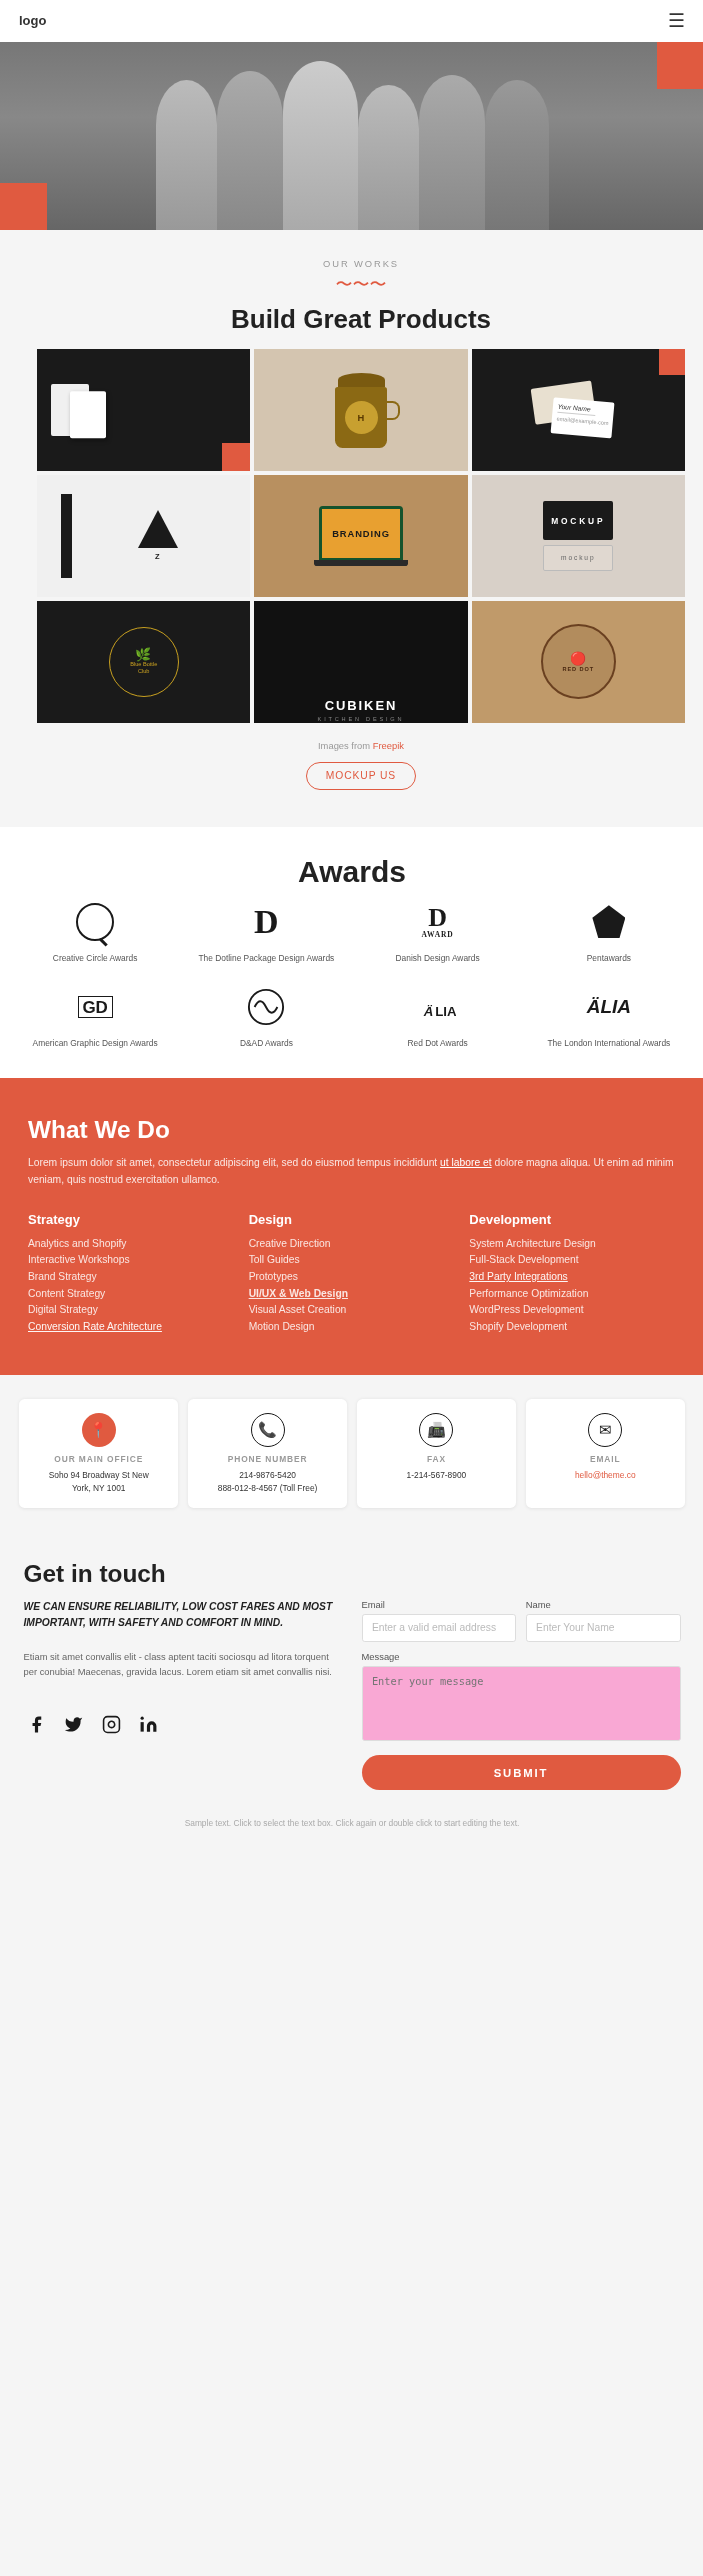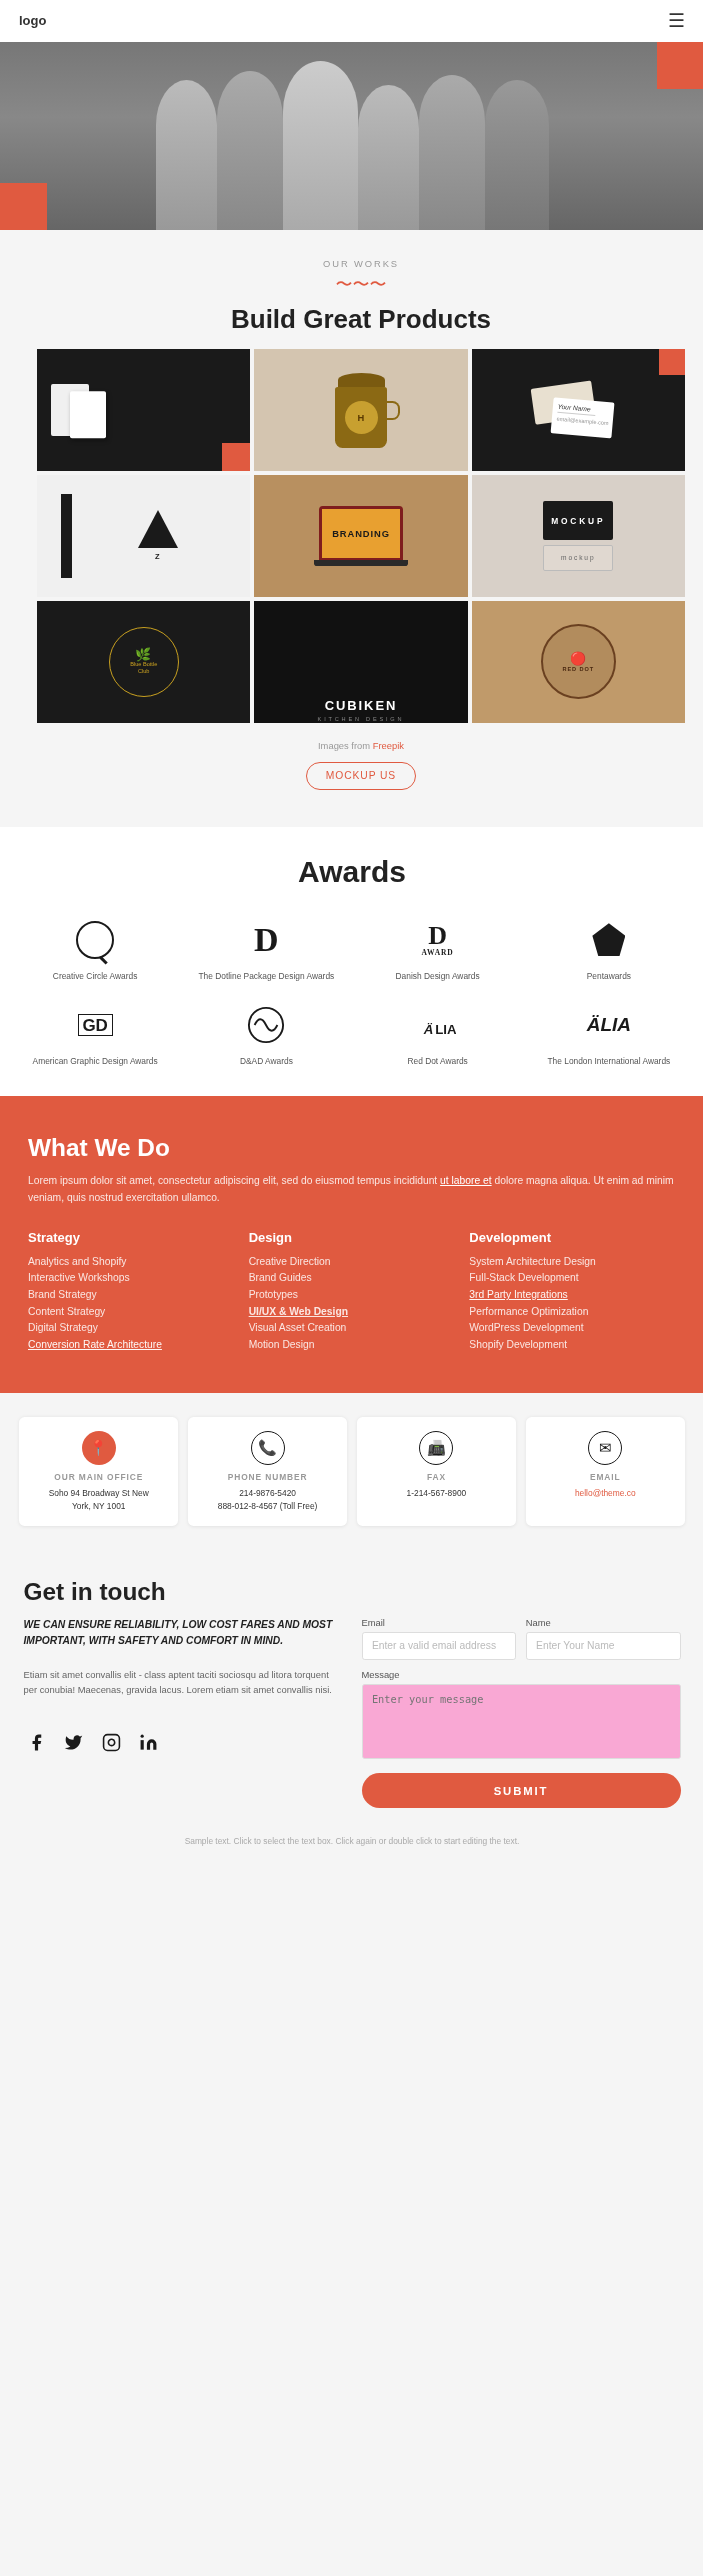--- a/index.html
+++ b/index.html
@@ -57,21 +57,21 @@
     .item9 { background: #b8956a; }
 
     .freepik-credit { text-align: center; font-size: 9.4px; color: #999; margin: 7.5px 0; }
     .freepik-credit a { color: #e05a40; }
 
     .contact-btn-wrap { text-align: center; margin: 11.3px 0 28px; }
     .contact-btn { border: 0.9px solid #e05a40; color: #e05a40; background: transparent; padding: 7.5px 19px; border-radius: 19px; font-size: 10.3px; cursor: pointer; letter-spacing: 0.9px; }
 
     
     .awards-section { background: #fff; padding: 28px 19px; }
-    .awards-title { font-size: 30px; font-weight: bold; text-align: center; color: #222; margin-bottom: 27px; }
+    .awards-title { font-size: 30px; font-weight: bold; text-align: center; color: #222; margin-bottom: 9px; }
     .awards-grid { display: grid; grid-template-columns: repeat(4, 1fr); gap: 19px; }
     .award-item { display: flex; flex-direction: column; align-items: center; gap: 7.5px; }
     .award-logo { width: 47px; height: 47px; display: flex; align-items: center; justify-content: center; }
     .award-name { font-size: 8.4px; color: #555; text-align: center; line-height: 1.4; }
 
     
     .logo-circle-q { width: 38px; height: 38px; border: 2.8px solid #1a1a1a; border-radius: 50%; position: relative; }
     .logo-circle-q::after { content: ''; position: absolute; bottom: -4.7px; right: 3.8px; width: 9.4px; height: 2.8px; background: #1a1a1a; transform: rotate(45deg); }
     .logo-d-bold { font-size: 34px; font-weight: 900; color: #1a1a1a; font-family: serif; line-height: 1; }
     .logo-dd { font-size: 20.6px; font-weight: 900; color: #1a1a1a; font-family: serif; line-height: 1; display: flex; flex-direction: column; align-items: center; }
@@ -200,21 +200,21 @@
         <div style="display:flex;flex-direction:column;align-items:center;margin-left:28px;">
           <div style="width:0;height:0;border-left:20.6px solid transparent;border-right:20.6px solid transparent;border-bottom:38px solid #1a1a1a;"></div>
           <div style="font-size:7.5px;font-weight:bold;color:#1a1a1a;letter-spacing:0.9px;margin-top:3.8px;">Z</div>
         </div>
       </div>
     </div>
 
     <div class="grid-item item5" style="background:#b89060;position:relative;">
       <div class="grid-inner">
         <div style="display:flex;flex-direction:column;align-items:center;">
-          <div style="width:84px;height:54px;background:#7f1d1d;border-radius:3.8px 3.8px 0 0;padding:2.8px;display:flex;align-items:center;justify-content:center;">
+          <div style="width:84px;height:54px;background:#14532d;border-radius:3.8px 3.8px 0 0;padding:2.8px;display:flex;align-items:center;justify-content:center;">
             <div style="width:79px;height:49px;background:#e8a030;display:flex;align-items:center;justify-content:center;">
               <span style="font-size:9.4px;font-weight:900;color:#1a1a1a;letter-spacing:0.9px;">BRANDING</span>
             </div>
           </div>
           <div style="width:94px;height:5.6px;background:#2a2a2a;border-radius:0 0 2.8px 2.8px;"></div>
         </div>
       </div>
     </div>
 
     <div class="grid-item item6" style="background:#d8d0c8;position:relative;">
@@ -354,21 +354,21 @@
         <li>Content Strategy</li>
         <li>Digital Strategy</li>
         <li class="link-style">Conversion Rate Architecture</li>
       </ul>
     </div>
 
     <div class="service-col">
       <h4>Design</h4>
       <ul>
         <li>Creative Direction</li>
-        <li>Brand Guides</li>
+        <li>Toll Guides</li>
         <li>Prototypes</li>
         <li class="bold-link">UI/UX &amp; Web Design</li>
         <li>Visual Asset Creation</li>
         <li>Motion Design</li>
       </ul>
     </div>
 
     <div class="service-col">
       <h4>Development</h4>
       <ul>

